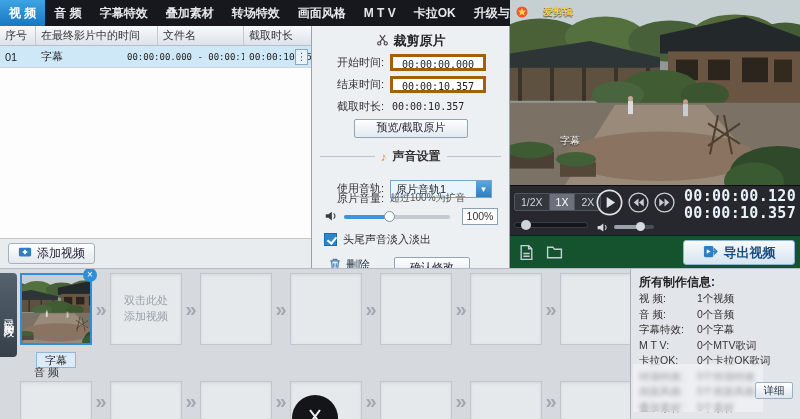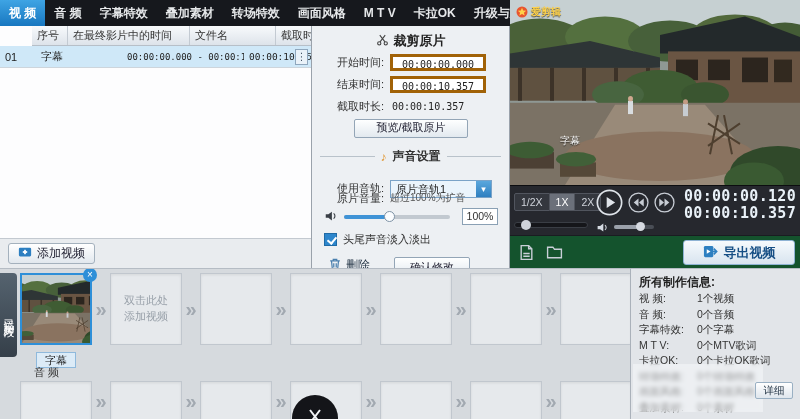--- a/index.html
+++ b/index.html
@@ -6,21 +6,21 @@
   body { font-family:"Liberation Sans",sans-serif; background:#888; }
   .stage { position:relative; width:800px; height:419px; overflow:hidden; background:#d6dade; font-family:"Liberation Sans",sans-serif; }
 
   
   .menubar { position:absolute; left:0; top:0; width:510px; height:26px; background:#16181d; display:flex; align-items:stretch; }
   .menutab { color:#e6e8ea; font-size:12px; font-weight:bold; line-height:26px; padding:0 9px; cursor:default; white-space:nowrap; }
   .menutab.active { background:linear-gradient(#3ea4e4,#1877c0); color:#fff; }
 
   
   .leftcol { position:absolute; left:0; top:26px; width:312px; height:242px; background:#fdfdfe; border-right:1px solid #9aa2ab; }
-  .thead { display:flex; height:20px; background:linear-gradient(#f8fafc,#dde3ea); border-bottom:1px solid #b7bfc8;margin-left:32px; }
+  .thead { display:flex; height:20px; background:linear-gradient(#f8fafc,#dde3ea); border-bottom:1px solid #b7bfc8; }
   .th { font-size:11px; color:#333; line-height:19px; padding-left:5px; border-right:1px solid #c3cad2; overflow:hidden; white-space:nowrap; }
   .th1{width:36px;} .th2{width:86px;} .th3{width:122px;} .th4{flex:1;border-right:none;}
   .trow { display:flex; height:22px; background:#cfe8f8; border-bottom:1px solid #cdd5dc; position:relative; align-items:center; }
   .td { font-size:11px; color:#222; padding-left:5px; white-space:nowrap; overflow:hidden; }
   .td1{width:36px;} .td2{width:86px;}
   .td3{width:122px; font-family:"DejaVu Sans Mono",monospace; font-size:9px;}
   .td4{flex:1; font-family:"DejaVu Sans Mono",monospace; font-size:9.5px;}
   .rowmenu { position:absolute; right:3px; top:3px; width:13px; height:16px; border:1px solid #8fa7bd; background:#eaf2f9; color:#456; font-size:10px; text-align:center; line-height:14px; }
   .addstrip { position:absolute; left:0; top:212px; width:100%; height:30px; background:#e9ecef; border-top:1px solid #c3c9d0; display:flex; align-items:center; }
   .btn-light { display:inline-flex; align-items:center; gap:5px; height:21px; padding:0 9px; background:linear-gradient(#ffffff,#e2e8ee); border:1px solid #a4b1bd; border-radius:3px; font-size:12px; color:#223; cursor:pointer; }
@@ -44,21 +44,21 @@
   .sl-fill { position:absolute; left:0; top:0; height:4px; width:40%; background:#3f93d6; border-radius:2px; }
   .sl-handle { position:absolute; left:38%; top:-4px; width:11px; height:11px; border-radius:50%; background:#fbfdff; border:1px solid #7e93a6; }
   .pctbox { position:absolute; left:150px; top:0; width:36px; height:17px; border:1px solid #8aa0b4; background:#fff; font-size:10.5px; text-align:center; line-height:15px; }
   .chk { position:absolute; left:12px; top:1px; width:13px; height:13px; background:#2d86cc; border:1px solid #1f6aa5; }
   .chk::after { content:""; position:absolute; left:4px; top:1px; width:4px; height:7px; border:solid #fff; border-width:0 2px 2px 0; transform:rotate(40deg); }
   .chk-label { position:absolute; left:31px; font-size:11px; line-height:15px; color:#333; }
 
   
   .videobox { position:absolute; left:510px; top:0; width:290px; height:185px; background:#000; }
   .videobox svg { display:block; }
-  .watermark { position:absolute; left:6px; top:5px; display:flex; align-items:center; gap:3px; font-size:10px; font-weight:bold; color:#ffd24a; text-shadow:0 1px 1px rgba(0,0,0,.7); }
+  .watermark { position:absolute; left:6px; top:5px; display:flex; align-items:center; gap:15px; font-size:10px; font-weight:bold; color:#ffd24a; text-shadow:0 1px 1px rgba(0,0,0,.7); }
   .v-subtitle { position:absolute; left:50px; top:134px; font-size:10px; color:#fff; text-shadow:0 1px 1px rgba(0,0,0,.8); }
 
   
   .playerbar { position:absolute; left:510px; top:185px; width:290px; height:50px; background:#26282e; border-top:1px solid #0c0d10; }
   .speeds { position:absolute; left:4px; top:7px; display:flex; }
   .spd { height:18px; padding:0 6px; background:#34373e; border:1px solid #51555e; border-left-width:0; color:#cfd3da; font-size:10.5px; line-height:16px; cursor:pointer; }
   .spd:first-child { border-left-width:1px; border-radius:2px 0 0 2px; }
   .spd:last-child { border-radius:0 2px 2px 0; }
   .spd.active { background:#6b707a; color:#fff; }
   .pcirc { position:absolute; border-radius:50%; cursor:pointer; }

